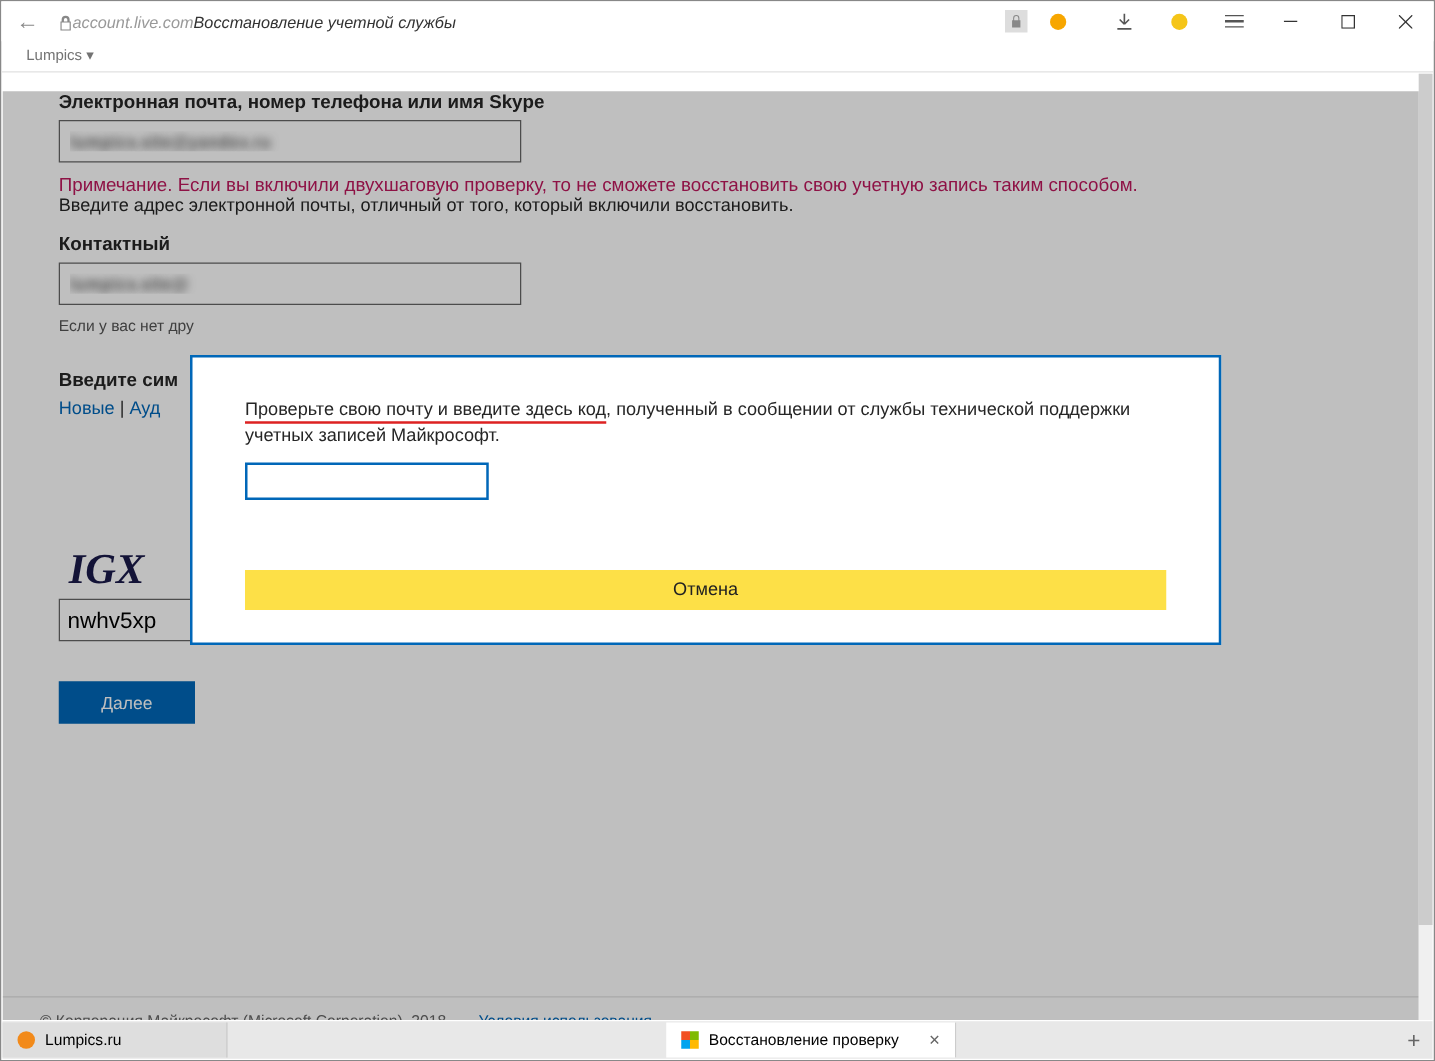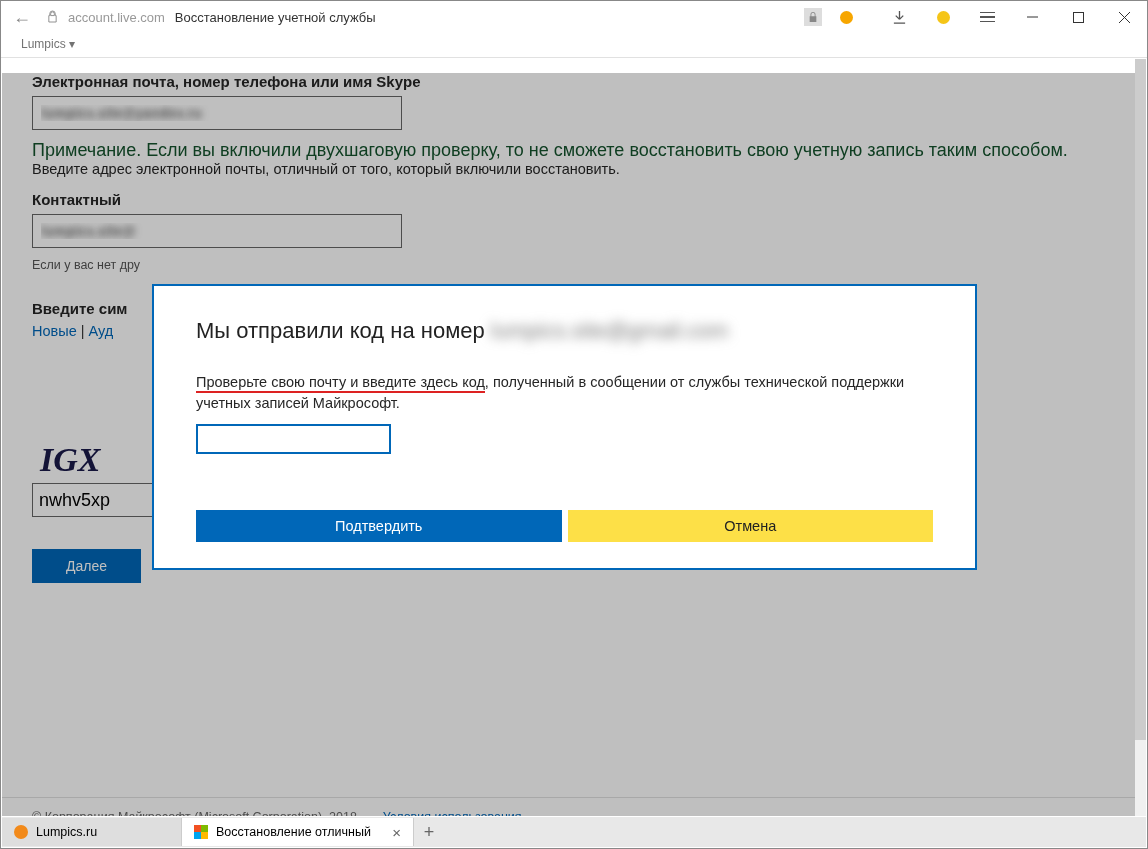--- a/index.html
+++ b/index.html
@@ -1,46 +1,46 @@
 <!DOCTYPE html>
 <html><head>
 <meta charset="utf-8">
 <style>
 * { margin: 0; padding: 0; box-sizing: border-box; font-family: "Segoe UI", Arial, sans-serif; }
 body { width: 1148px; height: 849px; background: #fff; border: 1px solid #888; overflow: hidden; position: relative; }
 
 .titlebar { height: 32px; display: flex; align-items: center; padding: 0 0 0 12px; background: #fff; }
 .tb-left { display: flex; align-items: center; gap: 16px; flex: 1; }
 .tb-back { color: #888; font-size: 18px; }
-.tb-url { display: flex; align-items: flex-start; gap: 10px; color: #555; font-size: 13px; }
+.tb-url { display: flex; align-items: flex-end; color: #555; font-size: 13px; font-style: italic; }
 .lock-icon { width: 11px; height: 13px; display: inline-block; }
 .lock-icon svg { width: 100%; height: 100%; }
 .tb-domain { color: #999; }
 .tb-title { color: #333; }
 .tb-right { display: flex; align-items: center; gap: 0; }
 .tb-icon { width: 44px; height: 32px; display: flex; align-items: center; justify-content: center; color: #555; font-size: 14px; }
 .tb-icon.wide { width: 46px; }
 .tb-lockbox { width: 18px; height: 18px; background: #ddd; display: flex; align-items: center; justify-content: center; margin-right: 18px; }
 .tb-circle { width: 13px; height: 13px; border-radius: 50%; background: #f5c518; display: inline-block; }
 .tb-circle.orange { background: #f7a600; }
 .hamburger { display: flex; flex-direction: column; gap: 3px; }
 .hamburger span { width: 15px; height: 1.5px; background: #555; }
 
 .bookmark-bar { height: 22px; padding: 0 20px; font-size: 12px; color: #737373; display: flex; align-items: center; }
 .hr { height: 1px; background: #e1e1e1; margin-top: 2px; }
 
 .viewport { position: absolute; top: 58px; left: 1px; right: 12px; bottom: 32px; overflow: hidden; }
-.content-wrap { position: relative; width: 100%; height: 100%; }
+.content-wrap { position: relative; width: 100%; height: 100%; padding-left: 15px; }
 .dim-overlay { position: absolute; inset: 0; background: rgba(0,0,0,0.25); z-index: 5; }
 
 .page { padding: 0 30px 20px 30px; color: #262626; font-size: 14.5px; }
 .field-label { font-weight: 600; margin-top: 14px; margin-bottom: 6px; font-size: 15px; }
 .text-input { width: 370px; height: 34px; border: 1px solid #666; padding: 0 8px; font-size: 14px; color: #333; background: #fff; font-weight: bold; }
 .text-input.blur { color: transparent; text-shadow: 0 0 7px rgba(60,60,60,0.8); }
-.note { font-size: 18px; color: #14532d; margin-top: 10px; }
+.note { font-size: 15px; color: #be185d; margin-top: 10px; }
 .h2 { font-size: 26px; font-weight: 300; margin-top: 36px; margin-bottom: 20px; }
 .desc { margin-bottom: 10px; }
 .hint { font-size: 12.5px; color: #555; margin-top: 10px; }
 .captcha-links { margin-top: 28px; }
 .captcha-links a { color: #0067b8; cursor: pointer; }
 .sep { color: #333; }
 .captcha-img { width: 210px; height: 70px; display: flex; align-items: flex-end; padding-left: 8px; }
 .captcha-img span { font-family: serif; font-size: 34px; font-weight: bold; font-style: italic; color: #1a1a4a; }
 .captcha-input { width: 370px; height: 34px; border: 1px solid #666; padding: 0 6px; font-size: 18px; margin-top: 4px; }
 .btn-primary { background: #0067b8; color: #fff; border: none; height: 34px; padding: 0 34px; font-size: 14px; margin-top: 32px; cursor: pointer; }
@@ -55,21 +55,21 @@
 .underline-red { border-bottom: 2px solid #d22; padding-bottom: 1px; }
 .code-input { width: 195px; height: 30px; border: 2px solid #0067b8; margin-top: 10px; padding: 0 5px; font-size: 14px; outline: none; }
 .modal-btns { display: flex; gap: 6px; margin-top: 56px; }
 .modal-btn { flex: 1; height: 32px; border: none; font-size: 14.5px; cursor: pointer; }
 .modal-btn.confirm { background: #0067b8; color: #fff; }
 .modal-btn.cancel { background: #fde047; color: #222; }
 
 .scrollbar { position: absolute; top: 58px; right: 1px; width: 11px; bottom: 32px; background: #f0f0f0; }
 .scrollbar .thumb { position: absolute; left: 0; right: 0; top: 0; height: 90%; background: #ccc; }
 
-.taskbar { position: absolute; bottom: 1px; left: 1px; right: 1px; height: 30px; background: #e8e8e8; display: flex; align-items: center; }
+.taskbar { position: absolute; bottom: 1px; left: 1px; right: 1px; height: 30px; background: #e8e8e8; display: flex; align-items: center; justify-content: space-between; }
 .tab { height: 28px; display: flex; align-items: center; padding: 0 12px; font-size: 12.5px; gap: 8px; border-right: 1px solid #ccc; }
 .tab.inactive { background: #dedede; width: 180px; }
 .tab.active { background: #fff; width: 232px; }
 .tab-fav { width: 14px; height: 14px; display: inline-block; }
 .tab-fav.orange { border-radius: 50%; background: #f28a1a; }
 .tab-fav.ms { background: linear-gradient(to right, #f25022 0 50%, #7fba00 50% 100%), linear-gradient(to right, #00a4ef 0 50%, #ffb900 50% 100%); background-size: 100% 50%; background-position: top, bottom; background-repeat: no-repeat; }
 .tab-close { color: #666; font-size: 15px; margin-left: auto; }
 .tab-plus { width: 30px; text-align: center; color: #666; font-size: 18px; }
 </style>
 </head>
@@ -159,43 +159,39 @@
     </div>
 
     <div class="footer">
       <span>© Корпорация Майкрософт (Microsoft Corporation), 2018</span>
       <a>Условия использования</a>
     </div>
 
     <div class="dim-overlay"></div>
 
     <div class="modal">
-      <div class="modal-h">
-        <span>Мы отправили код на номер </span><span class="blur">lumpics.site@gmail.com</span>
-      </div>
       <div class="modal-p">
         <span class="underline-red">Проверьте свою почту и введите здесь код</span><span>, полученный в сообщении от службы технической поддержки учетных записей Майкрософт.</span>
       </div>
       <input class="code-input" autofocus="" style="">
       <div class="modal-btns">
-        <button class="modal-btn confirm">Подтвердить</button>
         <button class="modal-btn cancel">Отмена</button>
       </div>
     </div>
   </div>
 </div>
 
 <div class="scrollbar">
     <div class="thumb"></div>
   </div>
 
 <div class="taskbar">
   <div class="tab inactive">
     <span class="tab-fav orange"></span>
     <span>Lumpics.ru</span>
   </div>
   <div class="tab active">
     <span class="tab-fav ms"></span>
-    <span>Восстановление отличный</span>
+    <span>Восстановление проверку</span>
     <span class="tab-close">×</span>
   </div>
   <div class="tab-plus">+</div>
 </div>
 
 </body></html>

